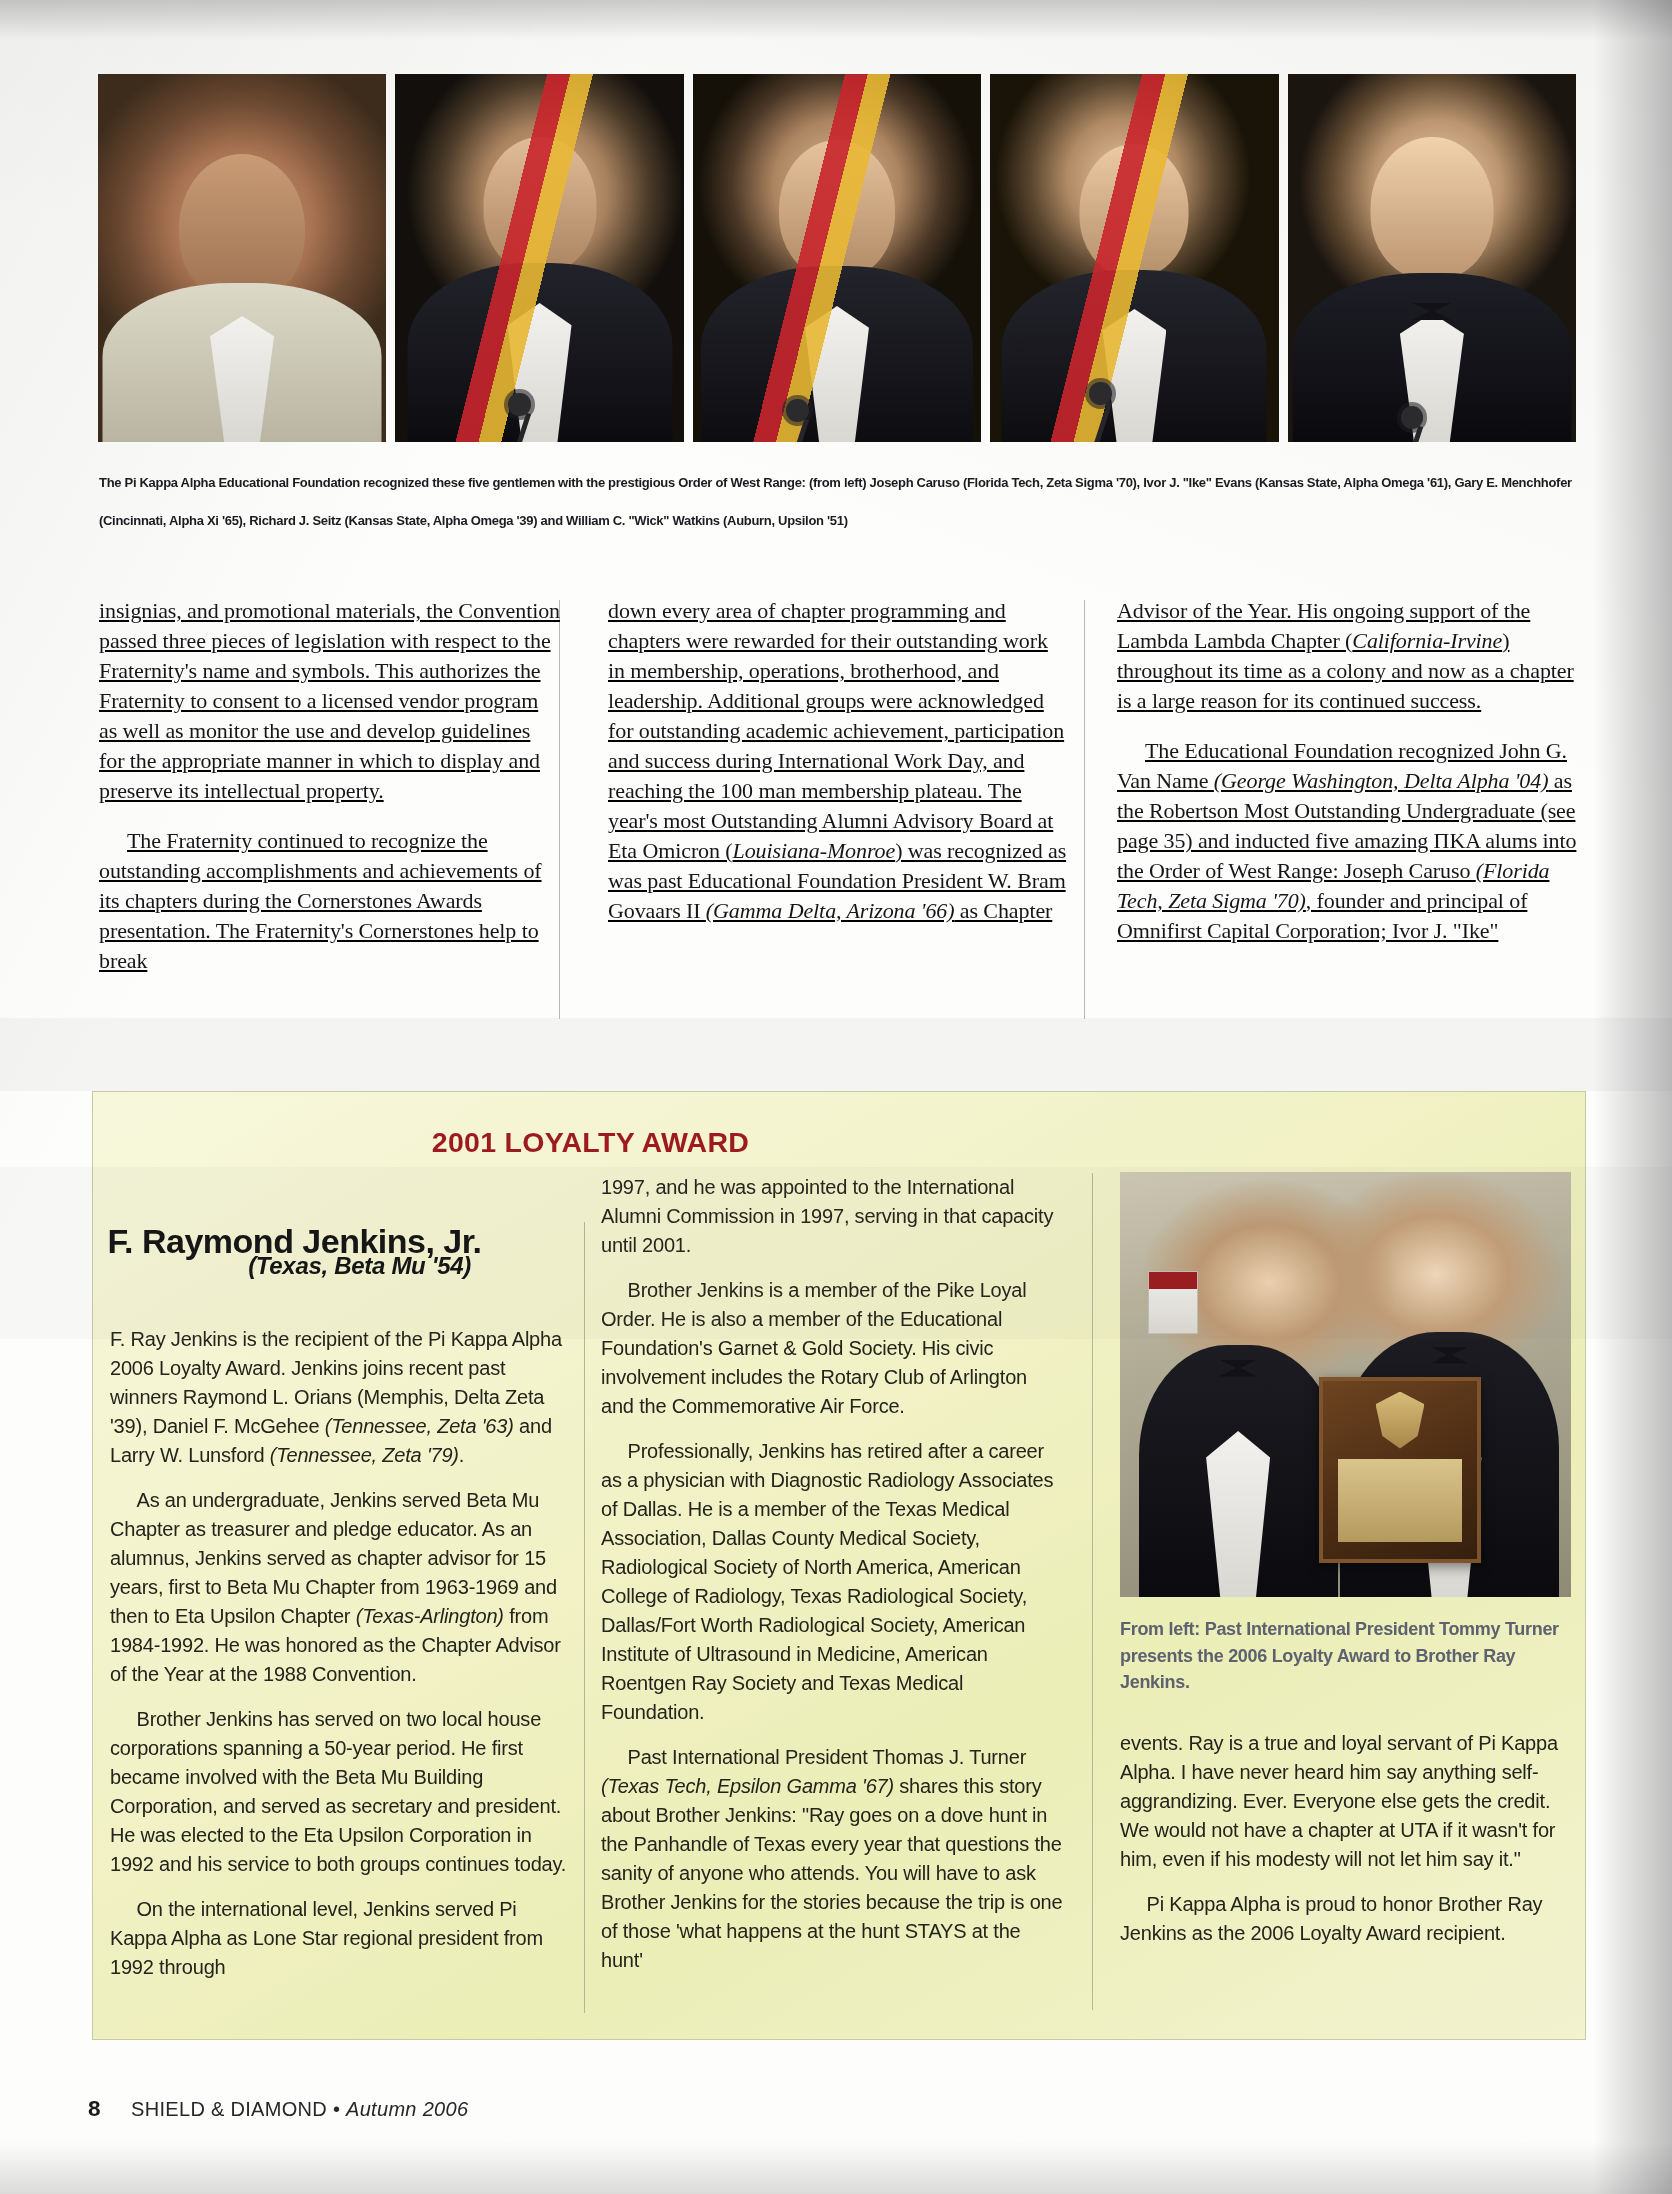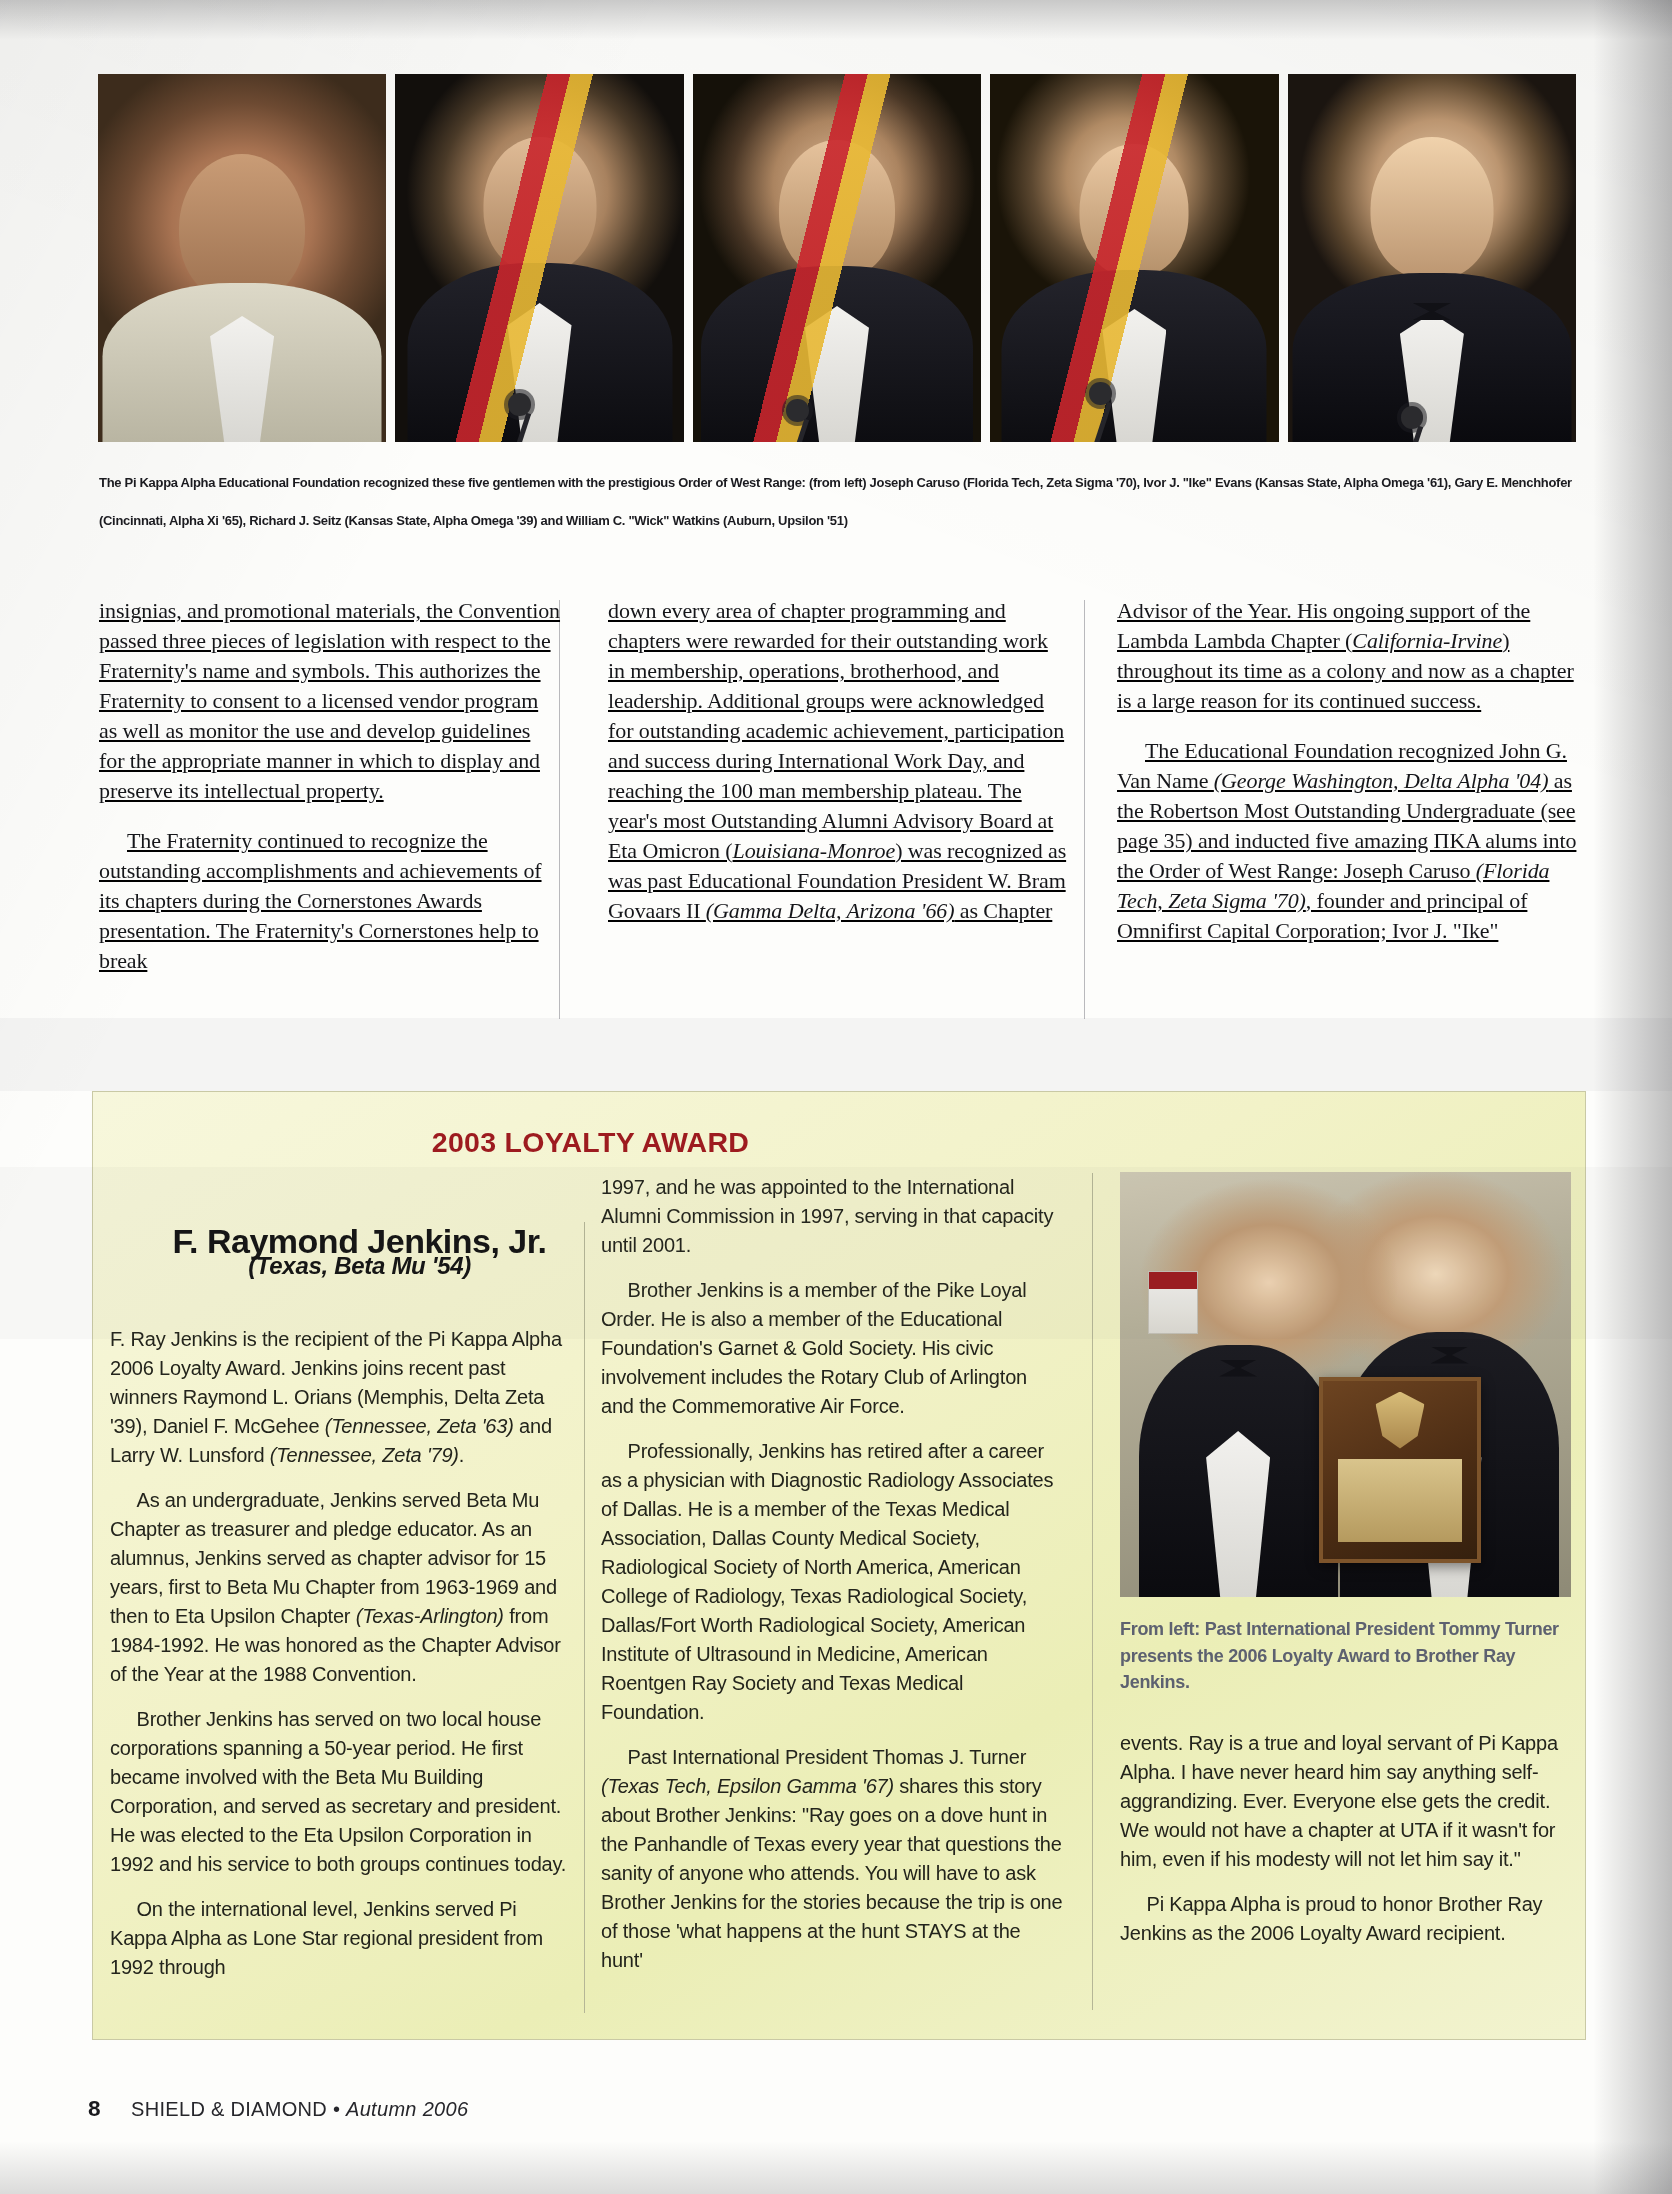--- a/index.html
+++ b/index.html
@@ -137,21 +137,20 @@
     position:absolute; left:0; top:34px; width:995px;
     text-align:center;
     font-family:"Liberation Sans", sans-serif;
     font-weight:bold;
     font-size:28.5px;
     letter-spacing:0.3px;
     color:#9d1b1f;
   }
   .award-name {
     position:absolute; left:14.6px; top:130px; width:504px;
-    text-align:center;
     font-family:"Liberation Sans", sans-serif;
     font-weight:bold;
     font-size:34px;
     letter-spacing:-0.5px;
     color:#131313;
   }
   .award-chapter {
     position:absolute; left:14.6px; top:160px; width:504px;
     text-align:center;
     font-family:"Liberation Sans", sans-serif;
@@ -323,21 +322,21 @@
 
     <div class="art-col">
       <p><span>Advisor of the Year. His ongoing support of the Lambda Lambda Chapter (</span><i>California-Irvine</i><span>) throughout its time as a colony and now as a chapter is a large reason for its continued success.</span></p>
       <p><span>The Educational Foundation recognized John G. Van Name </span><i>(George Washington, Delta Alpha '04)</i><span> as the Robertson Most Outstanding Undergraduate (see page 35) and inducted five amazing ΠΚΑ alums into the Order of West Range: Joseph Caruso </span><i>(Florida Tech, Zeta Sigma '70)</i><span>, founder and principal of Omnifirst Capital Corporation; Ivor J. "Ike"</span></p>
     </div>
 
   </div>
 
   <div class="award-box">
 
-    <div class="award-title">2003 LOYALTY AWARD</div>
+    <div class="award-title">2001 LOYALTY AWARD</div>
 
     <div class="award-name">F. Raymond Jenkins, Jr.</div>
     <div class="award-chapter">(Texas, Beta Mu '54)</div>
 
     <div class="box-rule box-rule-a"></div>
     <div class="box-rule box-rule-b"></div>
 
     <div class="box-col box-col-left">
       <p><span>F. Ray Jenkins is the recipient of the Pi Kappa Alpha 2006 Loyalty Award. Jenkins joins recent past winners Raymond L. Orians (Memphis, Delta Zeta '39), Daniel F. McGehee </span><i>(Tennessee, Zeta '63)</i><span> and Larry W. Lunsford </span><i>(Tennessee, Zeta '79)</i><span>.</span></p>
       <p><span>As an undergraduate, Jenkins served Beta Mu Chapter as treasurer and pledge educator. As an alumnus, Jenkins served as chapter advisor for 15 years, first to Beta Mu Chapter from 1963-1969 and then to Eta Upsilon Chapter </span><i>(Texas-Arlington)</i><span> from 1984-1992. He was honored as the Chapter Advisor of the Year at the 1988 Convention.</span></p>

